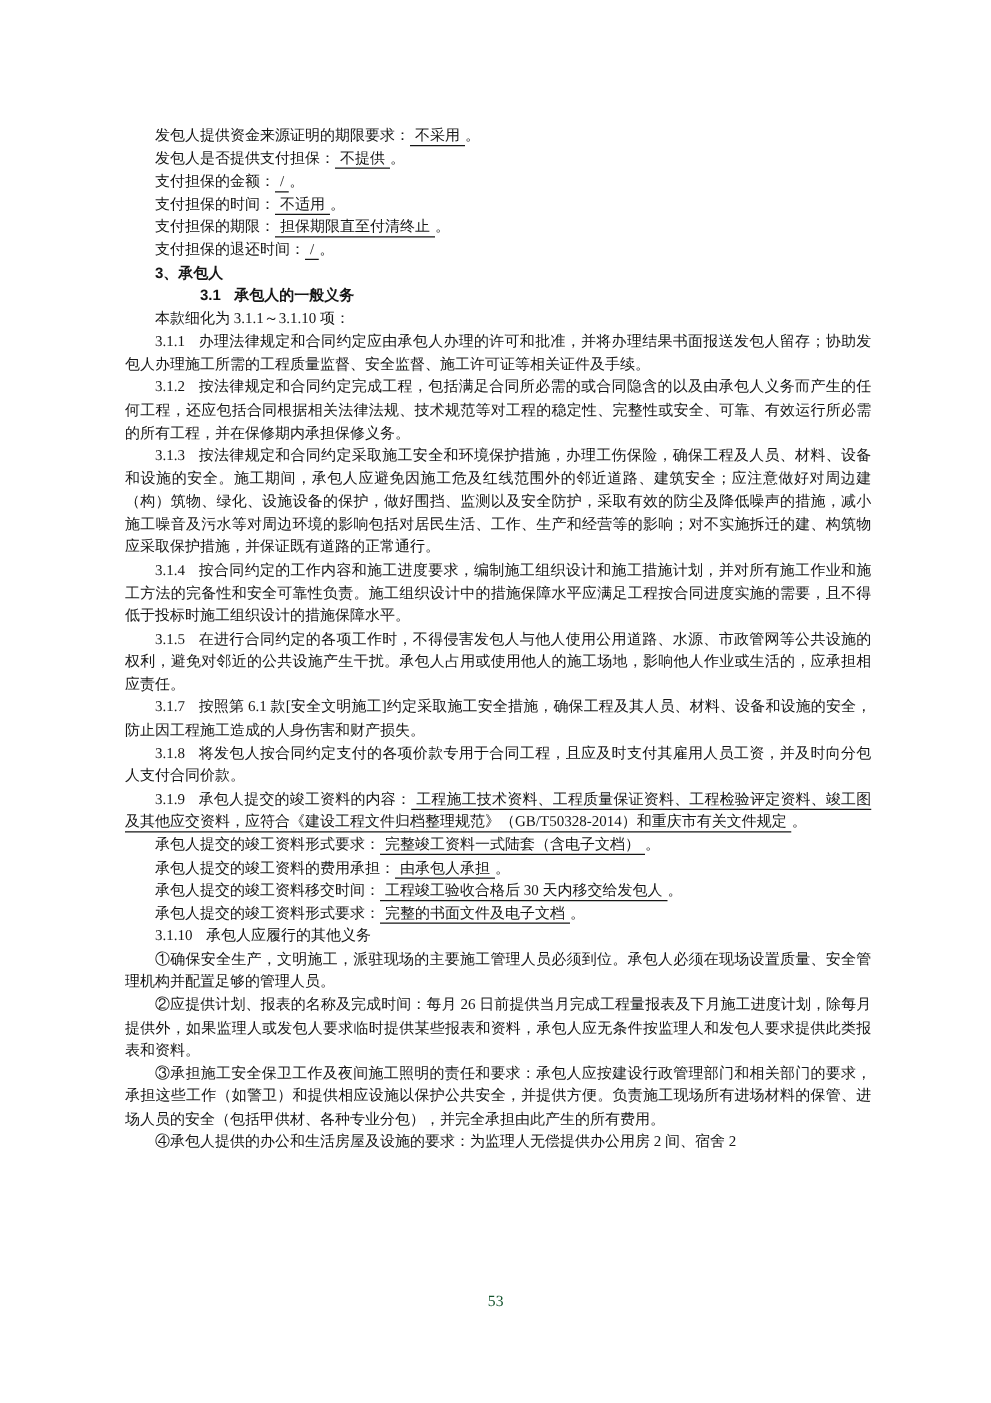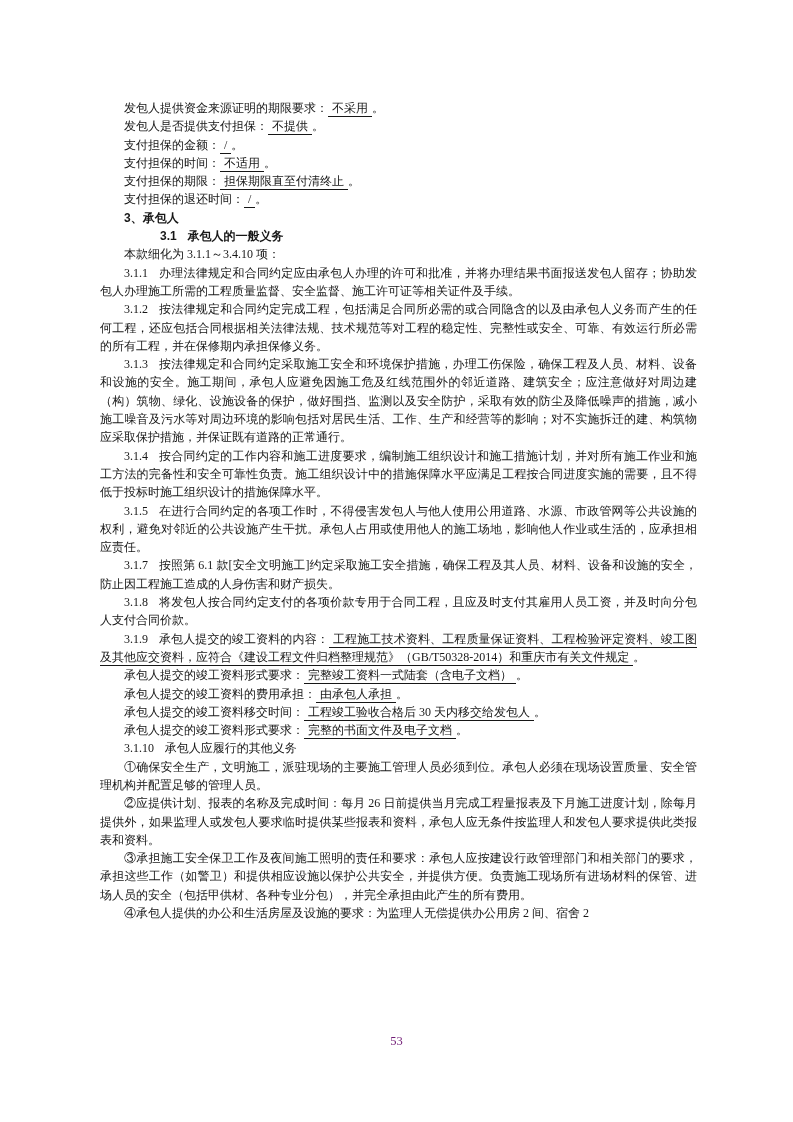--- a/index.html
+++ b/index.html
@@ -43,39 +43,39 @@
     border-bottom: 1px solid #161616;
     padding: 0 4px 1px 4px;
   }
   .page-number {
     position: absolute;
     top: 1034px;
     left: 0;
     width: 100%;
     text-align: center;
     font-size: 12.5px;
-    color: #701a75;
+    color: #14532d;
   }
 </style>
 </head>
 <body>
 
 <div class="page">
   <div class="content">
 
     <p><span>发包人提供资金来源证明的期限要求：</span><span class="u">不采用</span><span>。</span></p>
     <p><span>发包人是否提供支付担保：</span><span class="u">不提供</span><span>。</span></p>
     <p><span>支付担保的金额：</span><span class="u">/</span><span>。</span></p>
     <p><span>支付担保的时间：</span><span class="u">不适用</span><span>。</span></p>
     <p><span>支付担保的期限：</span><span class="u">担保期限直至付清终止</span><span>。</span></p>
     <p><span>支付担保的退还时间：</span><span class="u">/</span><span>。</span></p>
 
     <p class="h">3、承包人</p>
     <p class="h"><span class="sub-num">3.1</span><span>承包人的一般义务</span></p>
-    <p>本款细化为 3.1.1～3.4.10 项：</p>
+    <p>本款细化为 3.1.1～3.1.10 项：</p>
 
     <p><span class="cid">3.1.1</span><span>办理法律规定和合同约定应由承包人办理的许可和批准，并将办理结果书面报送发包人留存；协助发包人办理施工所需的工程质量监督、安全监督、施工许可证等相关证件及手续。</span></p>
     <p><span class="cid">3.1.2</span><span>按法律规定和合同约定完成工程，包括满足合同所必需的或合同隐含的以及由承包人义务而产生的任何工程，还应包括合同根据相关法律法规、技术规范等对工程的稳定性、完整性或安全、可靠、有效运行所必需的所有工程，并在保修期内承担保修义务。</span></p>
     <p><span class="cid">3.1.3</span><span>按法律规定和合同约定采取施工安全和环境保护措施，办理工伤保险，确保工程及人员、材料、设备和设施的安全。施工期间，承包人应避免因施工危及红线范围外的邻近道路、建筑安全；应注意做好对周边建（构）筑物、绿化、设施设备的保护，做好围挡、监测以及安全防护，采取有效的防尘及降低噪声的措施，减小施工噪音及污水等对周边环境的影响包括对居民生活、工作、生产和经营等的影响；对不实施拆迁的建、构筑物应采取保护措施，并保证既有道路的正常通行。</span></p>
     <p><span class="cid">3.1.4</span><span>按合同约定的工作内容和施工进度要求，编制施工组织设计和施工措施计划，并对所有施工作业和施工方法的完备性和安全可靠性负责。施工组织设计中的措施保障水平应满足工程按合同进度实施的需要，且不得低于投标时施工组织设计的措施保障水平。</span></p>
     <p><span class="cid">3.1.5</span><span>在进行合同约定的各项工作时，不得侵害发包人与他人使用公用道路、水源、市政管网等公共设施的权利，避免对邻近的公共设施产生干扰。承包人占用或使用他人的施工场地，影响他人作业或生活的，应承担相应责任。</span></p>
     <p><span class="cid">3.1.7</span><span>按照第 6.1 款[安全文明施工]约定采取施工安全措施，确保工程及其人员、材料、设备和设施的安全，防止因工程施工造成的人身伤害和财产损失。</span></p>
     <p><span class="cid">3.1.8</span><span>将发包人按合同约定支付的各项价款专用于合同工程，且应及时支付其雇用人员工资，并及时向分包人支付合同价款。</span></p>
 
     <p><span class="cid">3.1.9</span><span>承包人提交的竣工资料的内容：</span><span class="u">工程施工技术资料、工程质量保证资料、工程检验评定资料、竣工图及其他应交资料，应符合《建设工程文件归档整理规范》（GB/T50328-2014）和重庆市有关文件规定</span><span>。</span></p>

